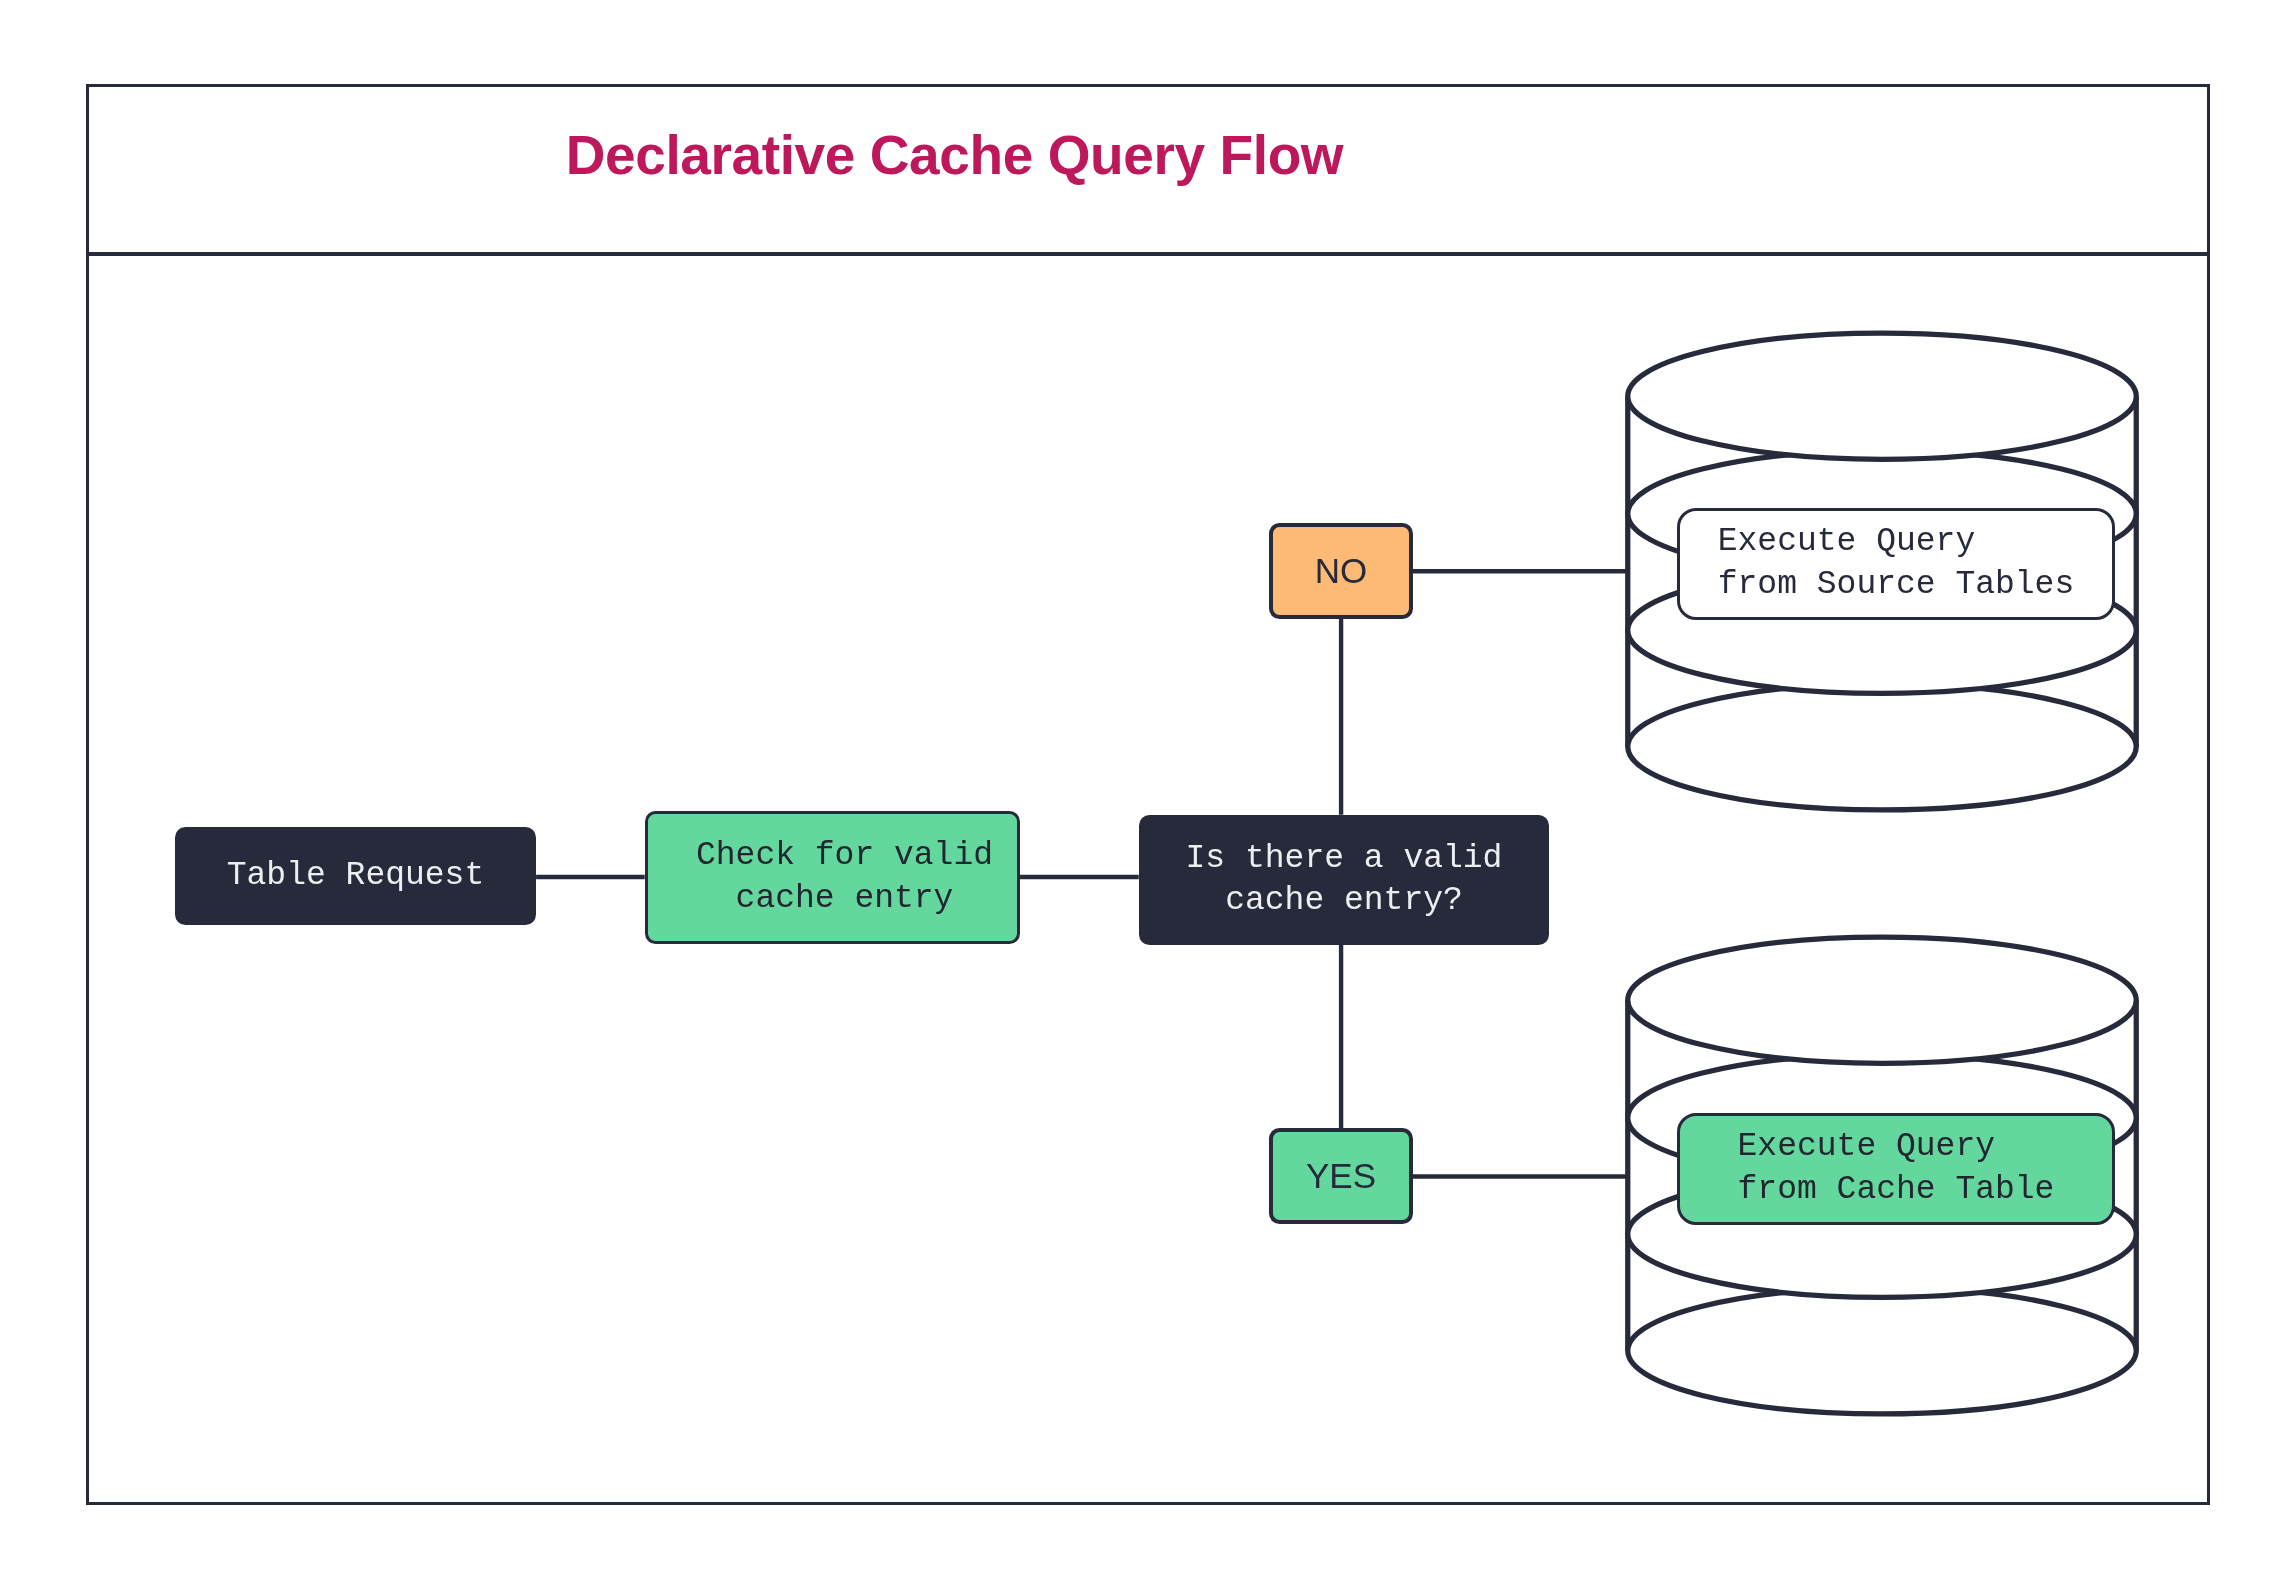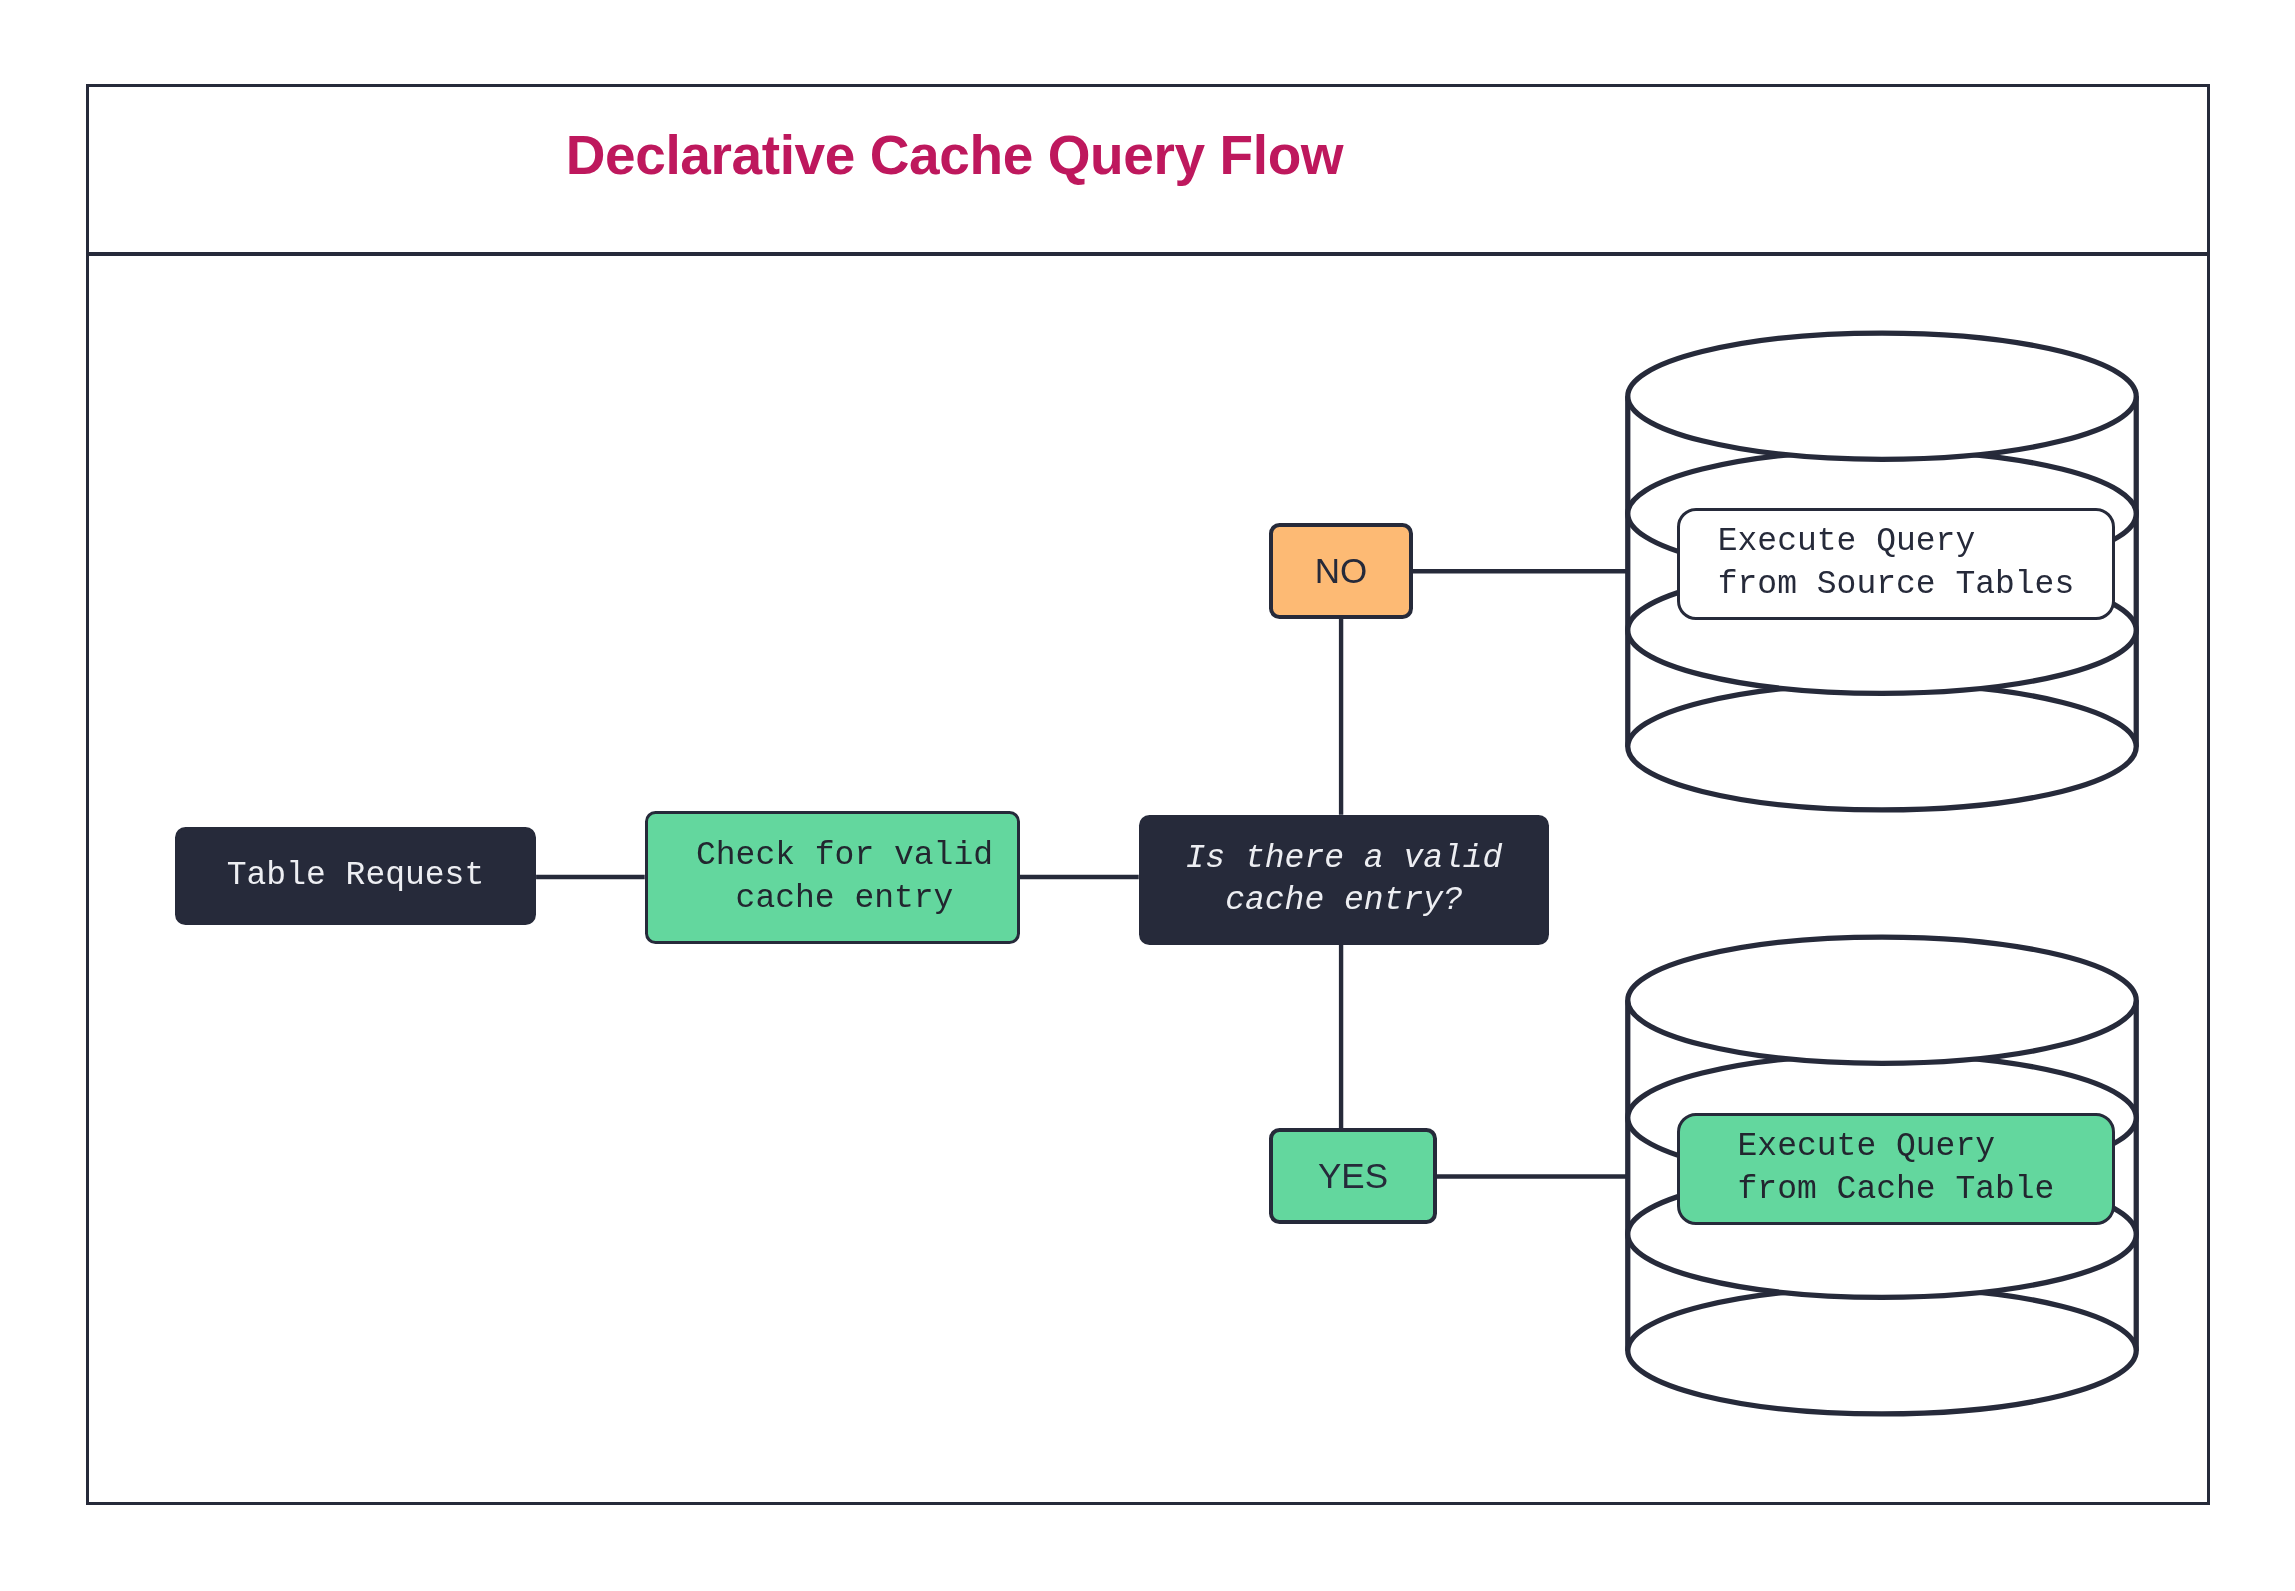--- a/index.html
+++ b/index.html
@@ -26,30 +26,30 @@
         font-family:"Liberation Mono", monospace;font-size:33px;
         line-height:1.28;border-radius:10.5px;white-space:pre-line;}
 
   .node.dark{background:#262A3A;color:#EDEEF2;border:2.6px solid #262A3A;}
   .node.green{background:#63D79E;color:#22262F;border:3.5px solid #262A3A;}
   .node.plain-dark{background:#262A3A;color:#EDEEF2;border:none;}
 
   
   #node-query-request{left:175px;top:827px;width:361px;height:98px;}
   #node-check-cache  {left:645px;top:811px;width:375px;height:133px;padding-left:24px;}
-  #node-decision     {left:1139px;top:815px;width:410px;height:130px;font-style:italic;}
+  #node-decision     {left:1139px;top:815px;width:410px;height:130px;}
 
   
   .branch-label{position:absolute;box-sizing:border-box;display:flex;
         align-items:center;justify-content:center;border-radius:10.5px;
         font-family:"Liberation Sans", sans-serif;font-size:35px;
         font-weight:normal;color:#262A3A;}
   #label-no {left:1269px;top:523px;width:144px;height:96px;
              background:#fdba74;border:4.4px solid #262A3A;}
-  #label-yes{left:1269px;top:1128px;width:168px;height:96px;
+  #label-yes{left:1269px;top:1128px;width:144px;height:96px;
              background:#63D79E;border:4.4px solid #262A3A;}
 
   
   .cylinder{position:absolute;}
   #db-source{left:1619px;top:326px;width:526px;height:491px;}
   #db-cache {left:1619px;top:930px;width:526px;height:491px;}
 
   
   .db-label{position:absolute;box-sizing:border-box;display:flex;
         align-items:center;justify-content:center;text-align:left;

